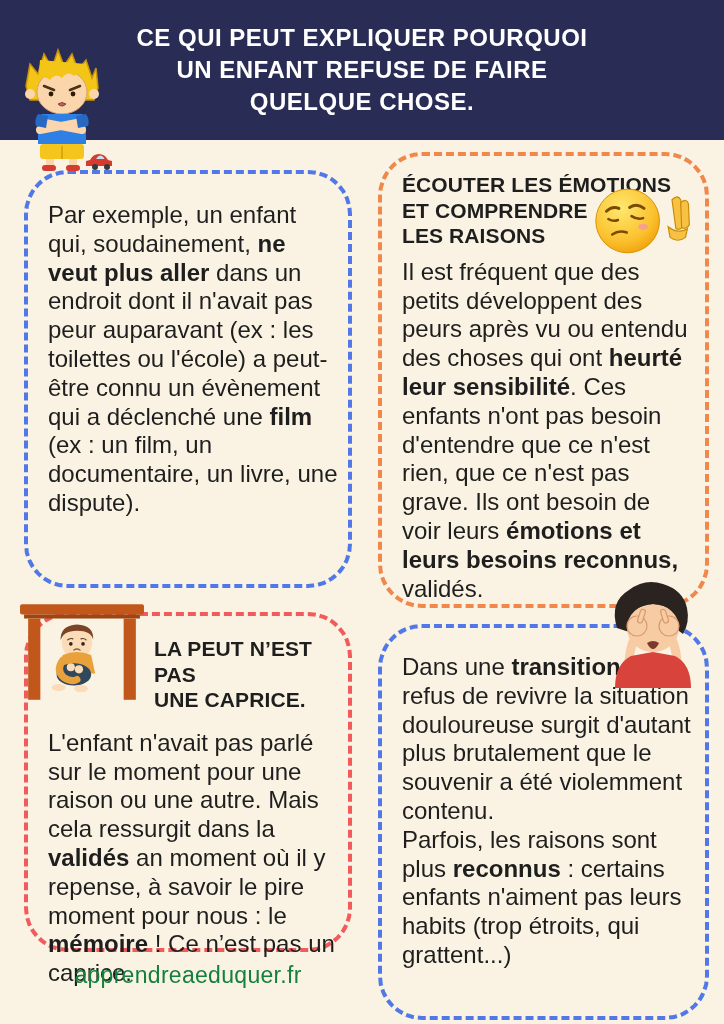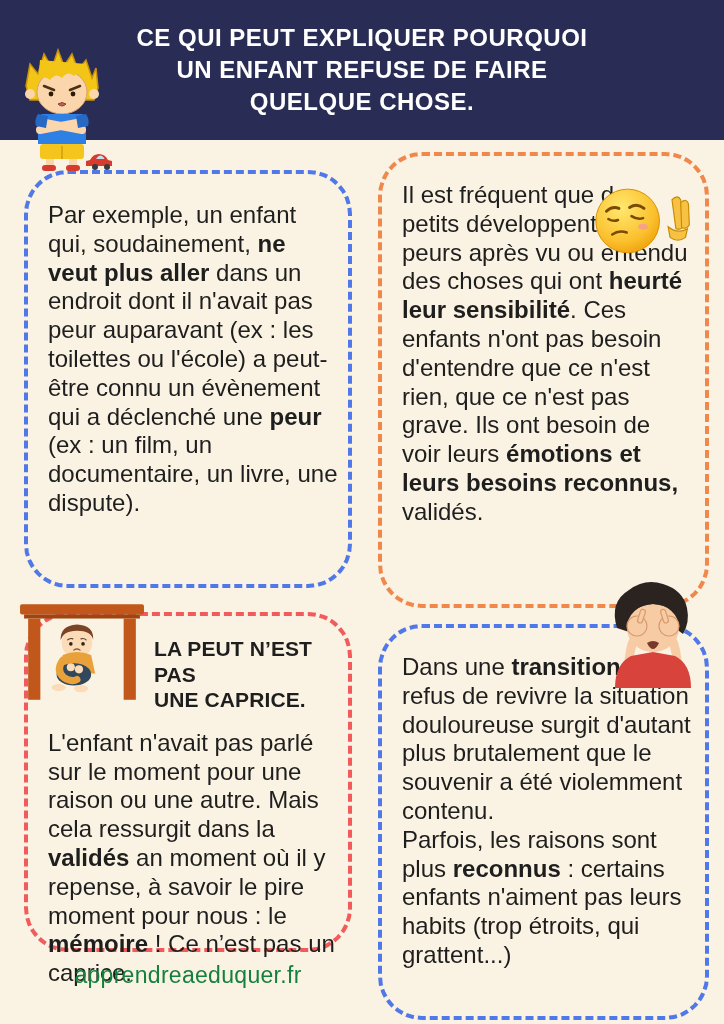--- a/index.html
+++ b/index.html
@@ -92,24 +92,27 @@
     <rect x="58" y="117" width="14" height="6" rx="3" fill="#D63B2F"></rect>
     <g>
       <path d="M82,112 q3,-6 9,-6 q6,0 9,6 l4,1 v5 h-26 v-5 z" fill="#D63B2F"></path>
       <circle cx="87" cy="119" r="3" fill="#3A3A3A"></circle>
       <circle cx="99" cy="119" r="3" fill="#3A3A3A"></circle>
       <path d="M88,111 q2,-3.5 4,-3.5 q3,0 4.5,3.5 z" fill="#BFE3F2"></path>
     </g>
   </svg>
 
   <section class="card" id="card1">
-    <p class="body">Par exemple, un enfant qui, soudainement, <b>ne veut plus aller</b> dans un endroit dont il n'avait pas peur auparavant (ex : les toilettes ou l'école) a peut-être connu un évènement qui a déclenché une <b>peur</b> (ex : un film, un documentaire, un livre, une dispute).</p>
+    <p class="body">Par exemple, un enfant qui, soudainement, <b>ne veut plus aller</b> dans un endroit dont il n'avait pas peur auparavant (ex : les toilettes ou l'école) a peut-être connu un évènement qui a déclenché une <b>film</b> (ex : un film, un documentaire, un livre, une dispute).</p>
   </section>
 
   <section class="card card-orange" id="card2">
+    <h2>ÉCOUTER LES ÉMOTIONS
+ET COMPRENDRE
+LES RAISONS</h2>
     <svg class="emoji" viewBox="0 0 112 74" aria-hidden="true">
       <defs>
         <radialGradient id="emojigrad" cx="40%" cy="30%" r="75%">
           <stop offset="0%" stop-color="#FFE870"></stop>
           <stop offset="70%" stop-color="#FBC02D"></stop>
           <stop offset="100%" stop-color="#EFA109"></stop>
         </radialGradient>
       </defs>
       <circle cx="38" cy="38" r="33" fill="url(#emojigrad)" stroke="#D78F00" stroke-width="1"></circle>
       <path d="M16,28 q6,-6 13,-3" stroke="#7A4A00" stroke-width="3" fill="none" stroke-linecap="round"></path>

